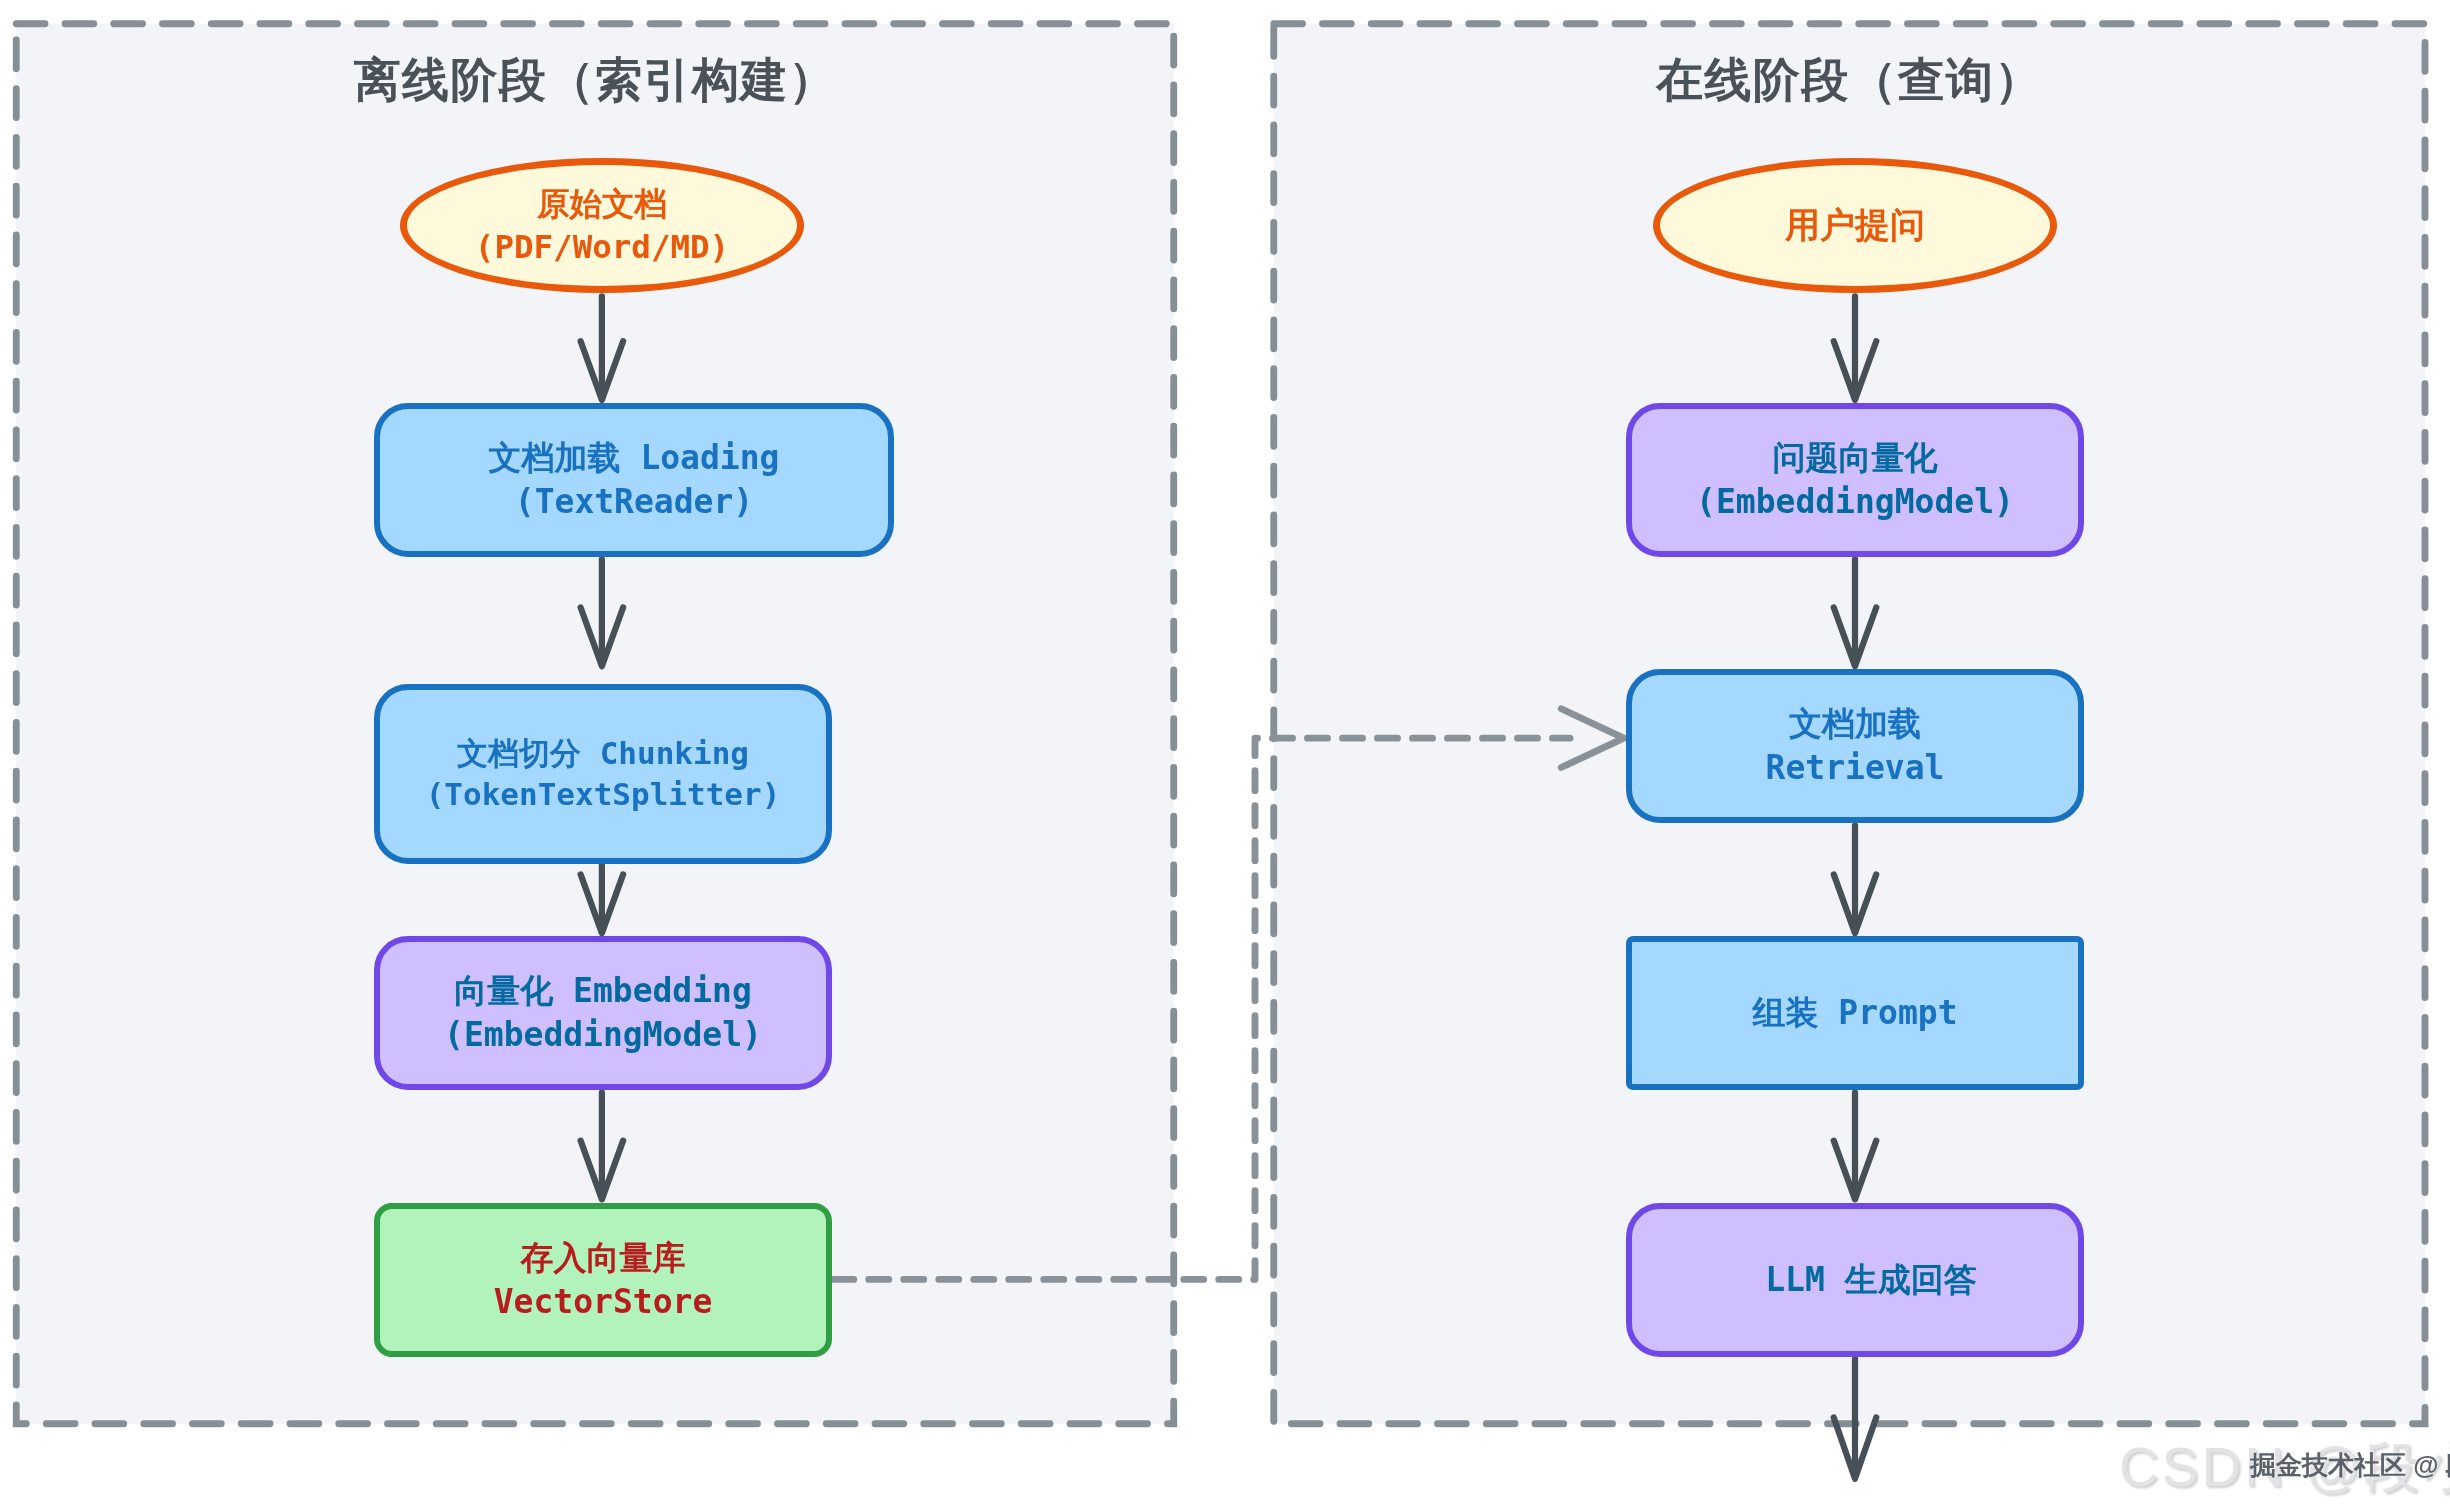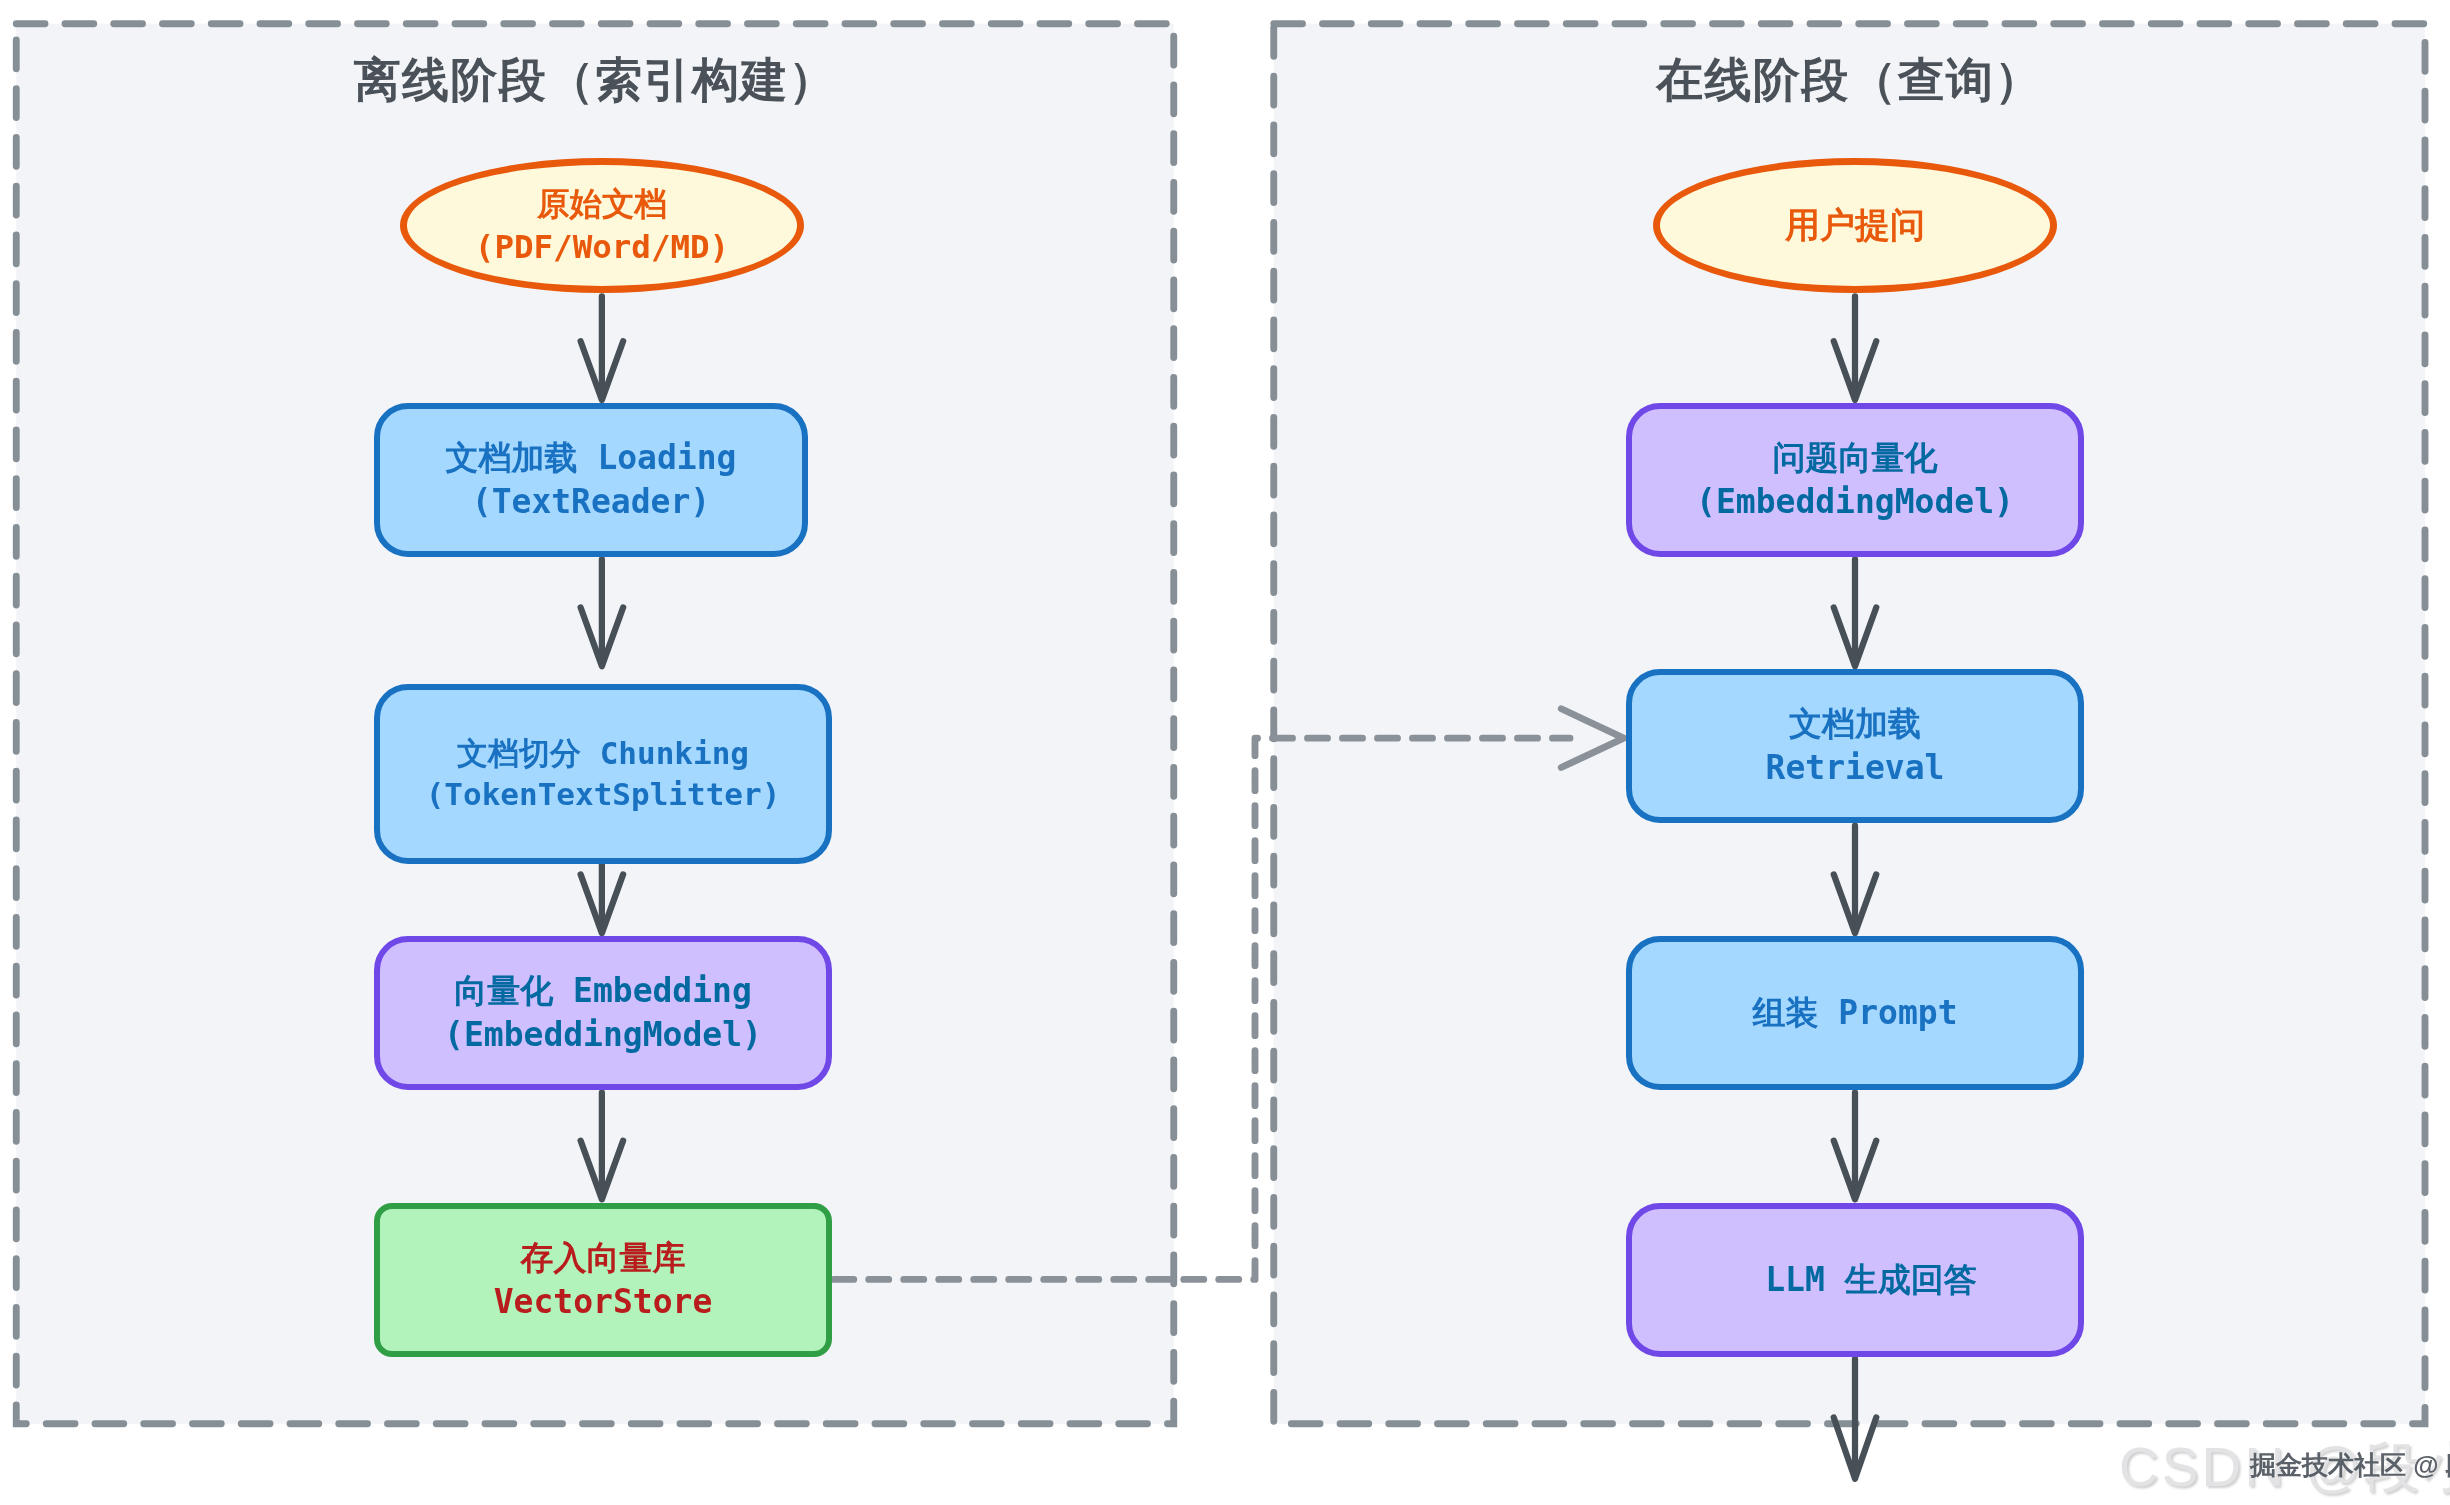--- a/index.html
+++ b/index.html
@@ -102,21 +102,21 @@
 
   <div class="panel-title" style="left:16.3px;top:49px;width:1158px;">离线阶段（索引构建）</div>
 
   <div class="panel-title" style="left:1274px;top:49px;width:1151px;">在线阶段（查询）</div>
 
   <div class="node terminal" style="left:400px;top:158px;width:404px;height:135px;font-size:32.5px;">
     <div class="ln">原始文档</div>
     <div class="ln">(PDF/Word/MD)</div>
   </div>
 
-  <div class="node proc-blue" style="left:374px;top:403px;width:434px;height:154px;">
+  <div class="node proc-blue" style="left:374px;top:403px;width:520px;height:154px;">
     <div class="ln">文档加载 Loading</div>
     <div class="ln">(TextReader)</div>
   </div>
 
   <div class="node proc-blue" style="left:374px;top:684px;width:458px;height:180px;font-size:31px;">
     <div class="ln">文档切分 Chunking</div>
     <div class="ln">(TokenTextSplitter)</div>
   </div>
 
   <div class="node proc-purple" style="left:374px;top:936px;width:458px;height:154px;">
@@ -136,21 +136,21 @@
   <div class="node proc-purple" style="left:1626px;top:403px;width:458px;height:154px;">
     <div class="ln">问题向量化</div>
     <div class="ln">(EmbeddingModel)</div>
   </div>
 
   <div class="node proc-blue" style="left:1626px;top:669px;width:458px;height:154px;">
     <div class="ln">文档加载</div>
     <div class="ln">Retrieval</div>
   </div>
 
-  <div class="node proc-blue" style="left:1626px;top:936px;width:458px;height:154px;">
+  <div class="node proc-blue" style="left:1626px;top:936px;width:458px;height:154px;border-radius:7px;">
     <div class="ln">组装 Prompt</div>
   </div>
 
   <div class="node proc-purple" style="left:1626px;top:1203px;width:458px;height:154px;padding-left:32px;">
     <div class="ln">LLM 生成回答</div>
   </div>
 
   <div class="wm-large">CSDN @段小二</div>
   <div class="wm-small">掘金技术社区 @ 段小二</div>
 

